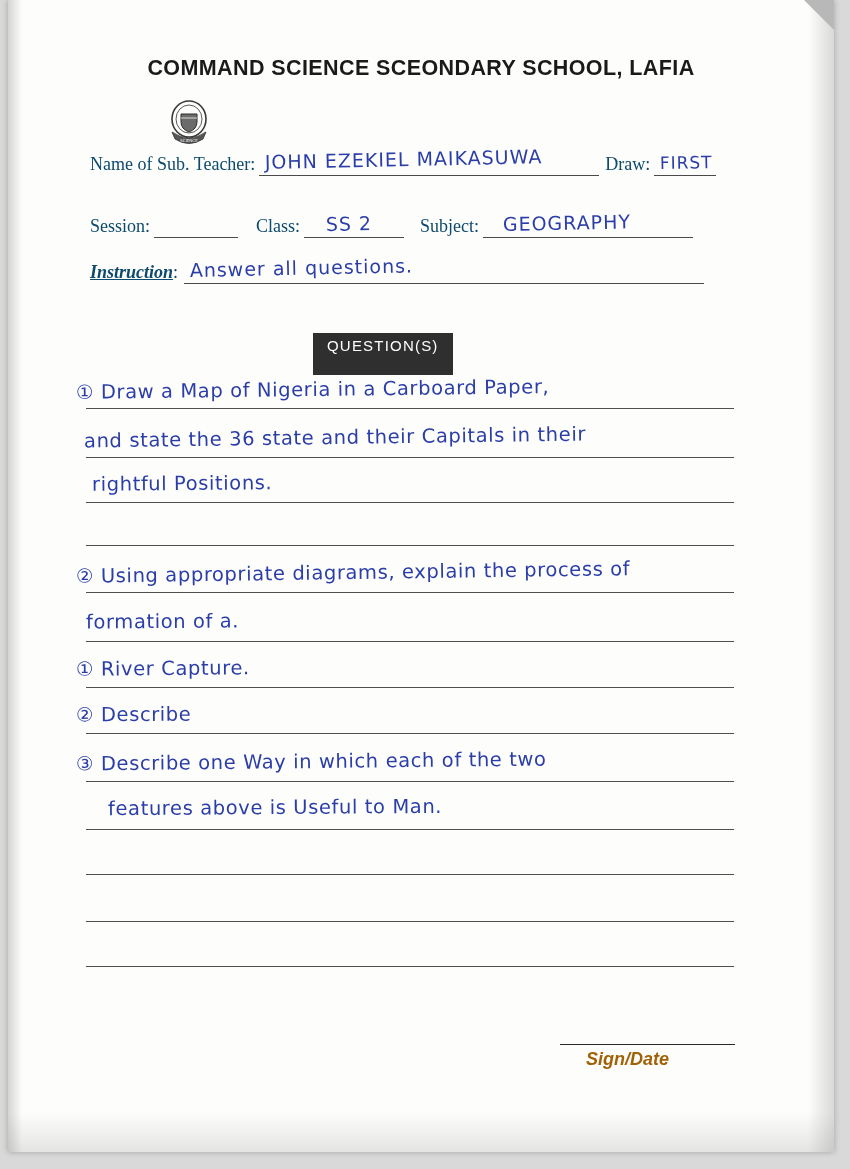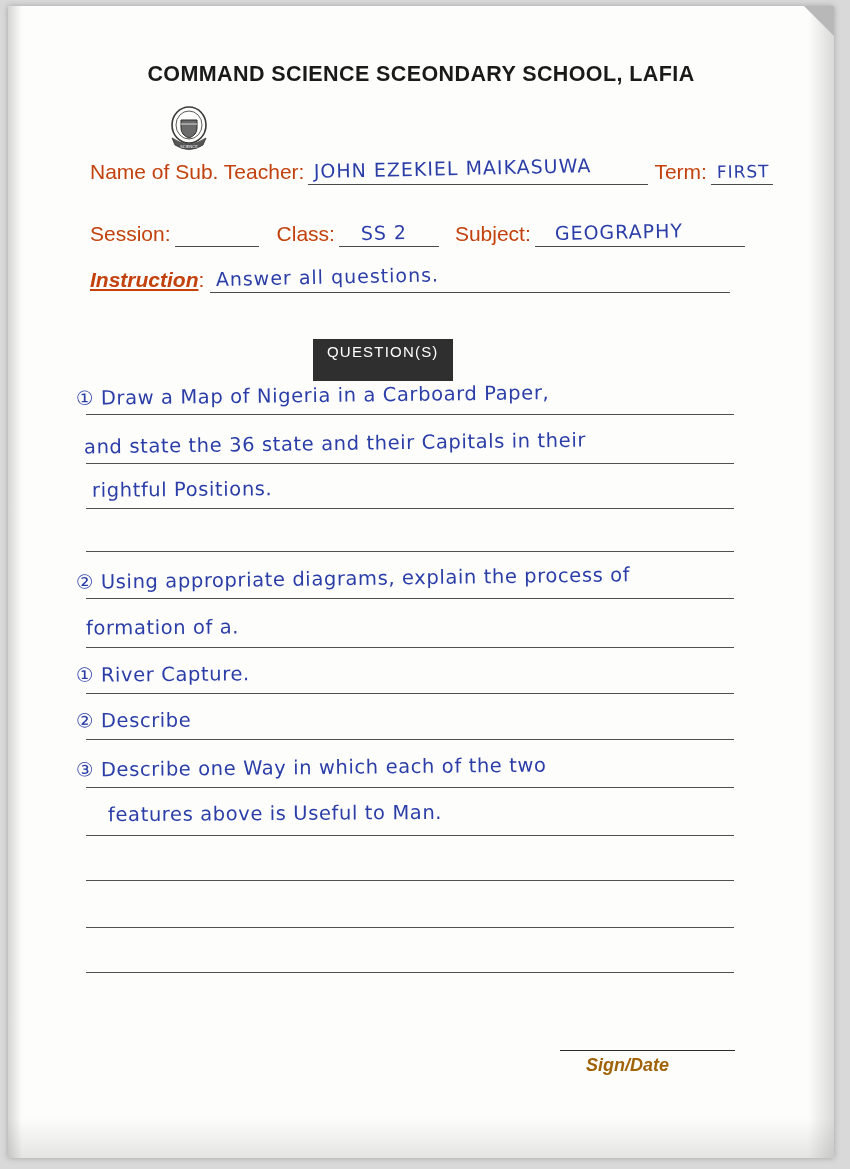--- a/index.html
+++ b/index.html
@@ -18,21 +18,21 @@
     position: relative;
     width: 850px;
     height: 1169px;
     background: #d9d9d9;
   }
 
   
   .sheet {
     position: absolute;
     left: 8px;
-    top: 6px;
+    top: 0;
     width: 826px;
     height: 1152px;
     background: #fdfdfb;
     box-shadow: 0 0 6px rgba(0,0,0,0.25);
     overflow: hidden;
   }
   
   .scan-shade-right {
     position: absolute;
     right: 0; top: 0;
@@ -93,23 +93,23 @@
   
   .field-row {
     position: absolute;
     display: flex;
     align-items: flex-end;
     font-size: 16.5px;
     color: #1c1c1c;
     white-space: nowrap;
   }
   .printed-label {
-    font-family: Liberation Sans, sans-serif;
-    font-size: 21px;
-    color: #c2410c;
+    font-family: Liberation Serif, serif;
+    font-size: 18px;
+    color: #0c4a6e;
     padding-bottom: 1px;
   }
   .printed-label.italic-bold {
     font-style: italic;
     font-weight: bold;
     text-decoration: underline;
   }
   .rule {
     border-bottom: 1px solid #4a4a4a;
     position: relative;
@@ -202,21 +202,21 @@
         <text x="21" y="44" font-size="4" text-anchor="middle" fill="#f0f0f0" font-family="DejaVu Sans, sans-serif">SCIENCE</text>
       </svg>
     </div>
 
 
     <div class="field-row" style="left:82px; top:154px;">
       <span class="printed-label">Name of Sub. Teacher:</span>
       <span class="rule" style="width:340px; margin-left:4px;">
         <span class="hand">JOHN   EZEKIEL  MAIKASUWA</span>
       </span>
-      <span class="printed-label" style="margin-left:6px;">Term:</span>
+      <span class="printed-label" style="margin-left:6px;">Draw:</span>
       <span class="rule" style="width:62px; margin-left:4px;">
         <span class="hand small">FIRST</span>
       </span>
     </div>
 
     <div class="field-row" style="left:82px; top:196px;">
       <span class="printed-label">Session:</span>
       <span class="rule" style="width:84px; margin-left:4px;">
         <span class="hand small"></span>
       </span>

